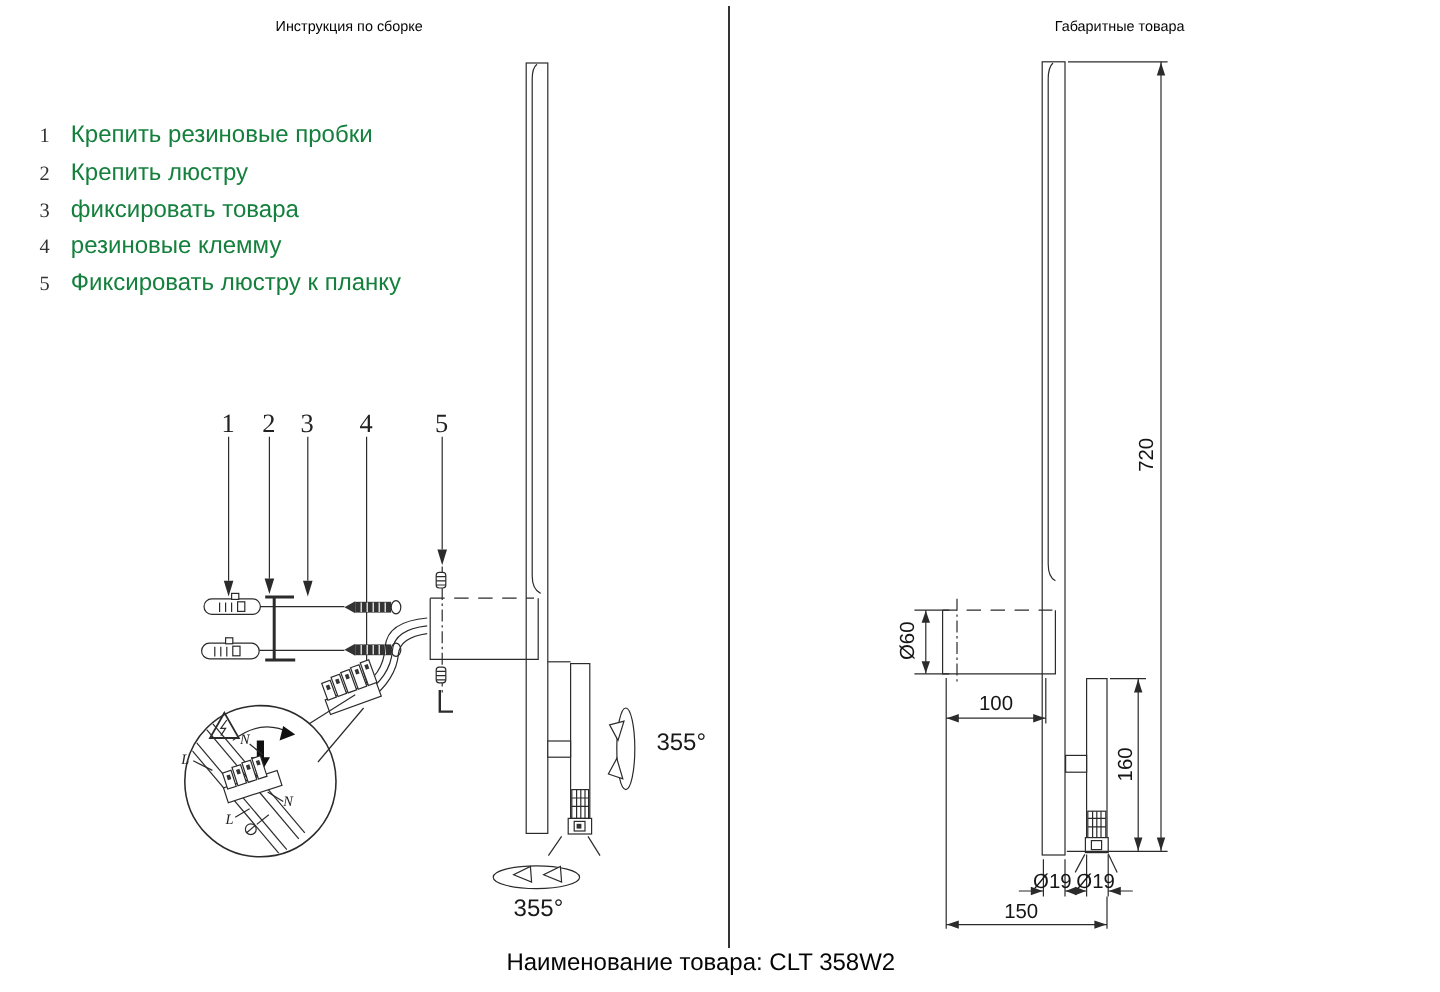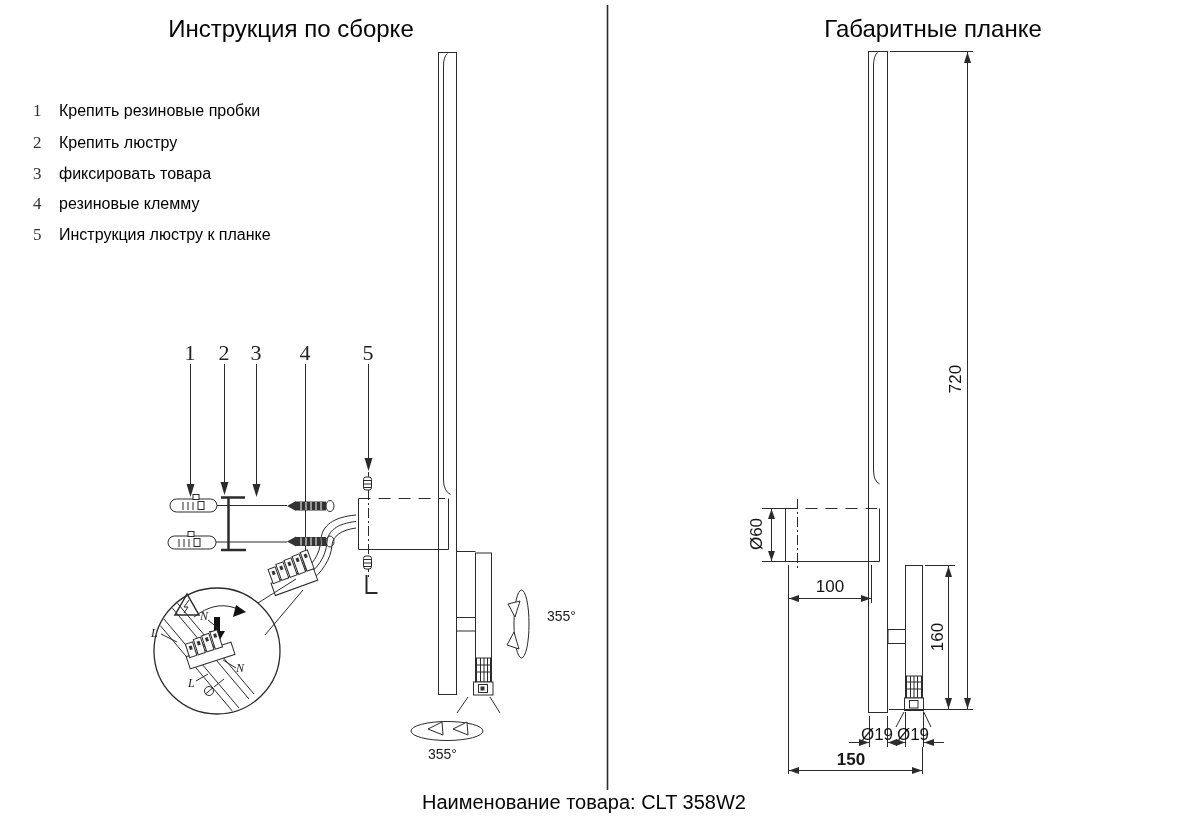--- a/index.html
+++ b/index.html
@@ -2,28 +2,28 @@
 <html><head>
 <meta charset="utf-8">
 <style>
   html,body{margin:0;padding:0;}
   body{
     width:1200px;height:827px;position:relative;background:#ffffff;
     font-family:"Liberation Sans", sans-serif;color:#0d0d0d;overflow:hidden;
   }
   #drawing{position:absolute;left:0;top:0;z-index:0;}
   .txt{position:absolute;z-index:2;white-space:nowrap;}
-  .title{font-size:24px;text-align:center;color:#050505;}
+  .title{font-size:12px;text-align:center;color:#050505;}
   .step-row{position:absolute;left:33px;display:flex;align-items:baseline;}
   .step-num{font-family:"Liberation Serif", serif;font-size:17px;color:#333;width:26px;}
-  .step-text{font-size:16px;color:#000000;}
+  .step-text{font-size:20px;color:#15803d;}
   .part-label{font-family:"Liberation Serif", serif;font-size:22px;color:#222;width:22px;text-align:center;}
   .dim{font-size:17px;color:#151515;transform:translate(-50%,-50%);}
   .dim.rot{transform:translate(-50%,-50%) rotate(-90deg);}
-  .rot-label{font-size:14px;color:#1a1a1a;}
+  .rot-label{font-size:20px;color:#1a1a1a;}
   .wire-letter{font-family:"Liberation Serif", serif;font-style:italic;font-size:12px;color:#222;}
   .footer{left:-16px;top:791px;width:1200px;text-align:center;font-size:20px;color:#050505;}
 </style>
 </head>
 <body>
 
 <svg id="drawing" width="1200" height="827" viewBox="0 0 1200 827">
 
   <line x1="607.5" y1="5" x2="607.5" y2="790" stroke="#2b2b2b" stroke-width="1.6"></line>
 
@@ -259,41 +259,41 @@
       <line x1="922.5" y1="747" x2="922.5" y2="774"></line>
       <line x1="788.5" y1="770.5" x2="922.5" y2="770.5"></line>
       <polygon points="799,767 799,774 789,770.5" fill="#2b2b2b" stroke="none"></polygon>
       <polygon points="912,767 912,774 922,770.5" fill="#2b2b2b" stroke="none"></polygon>
     </g>
   </g>
 </svg>
 
 <div class="txt title" style="left:145px;top:15px;width:292px;">Инструкция по сборке</div>
 
-<div class="txt title" style="left:768px;top:15px;width:330px;">Габаритные планке</div>
+<div class="txt title" style="left:768px;top:15px;width:330px;">Габаритные товара</div>
 
 <div class="step-row" style="top:101px;">
   <span class="step-num">1</span>
   <span class="step-text">Крепить резиновые пробки</span>
 </div>
 <div class="step-row" style="top:133px;">
   <span class="step-num">2</span>
   <span class="step-text">Крепить люстру</span>
 </div>
 <div class="step-row" style="top:164px;">
   <span class="step-num">3</span>
   <span class="step-text">фиксировать товара</span>
 </div>
 <div class="step-row" style="top:194px;">
   <span class="step-num">4</span>
   <span class="step-text">резиновые клемму</span>
 </div>
 <div class="step-row" style="top:225px;">
   <span class="step-num">5</span>
-  <span class="step-text">Инструкция люстру к планке</span>
+  <span class="step-text">Фиксировать люстру к планку</span>
 </div>
 
 <div class="txt part-label" style="left:179px;top:340px;">1</div>
 <div class="txt part-label" style="left:213px;top:340px;">2</div>
 <div class="txt part-label" style="left:245px;top:340px;">3</div>
 <div class="txt part-label" style="left:294px;top:340px;">4</div>
 <div class="txt part-label" style="left:357px;top:340px;">5</div>
 
 <div class="txt rot-label" style="left:547px;top:608px;">355°</div>
 <div class="txt rot-label" style="left:428px;top:746px;">355°</div>
@@ -302,15 +302,15 @@
 <div class="txt wire-letter" style="left:151px;top:626px;">L</div>
 <div class="txt wire-letter" style="left:236px;top:661px;">N</div>
 <div class="txt wire-letter" style="left:188px;top:676px;">L</div>
 
 <div class="txt dim rot" style="left:956px;top:379px;">720</div>
 <div class="txt dim rot" style="left:757px;top:534px;">Ø60</div>
 <div class="txt dim" style="left:830px;top:587px;">100</div>
 <div class="txt dim rot" style="left:938px;top:637px;">160</div>
 <div class="txt dim" style="left:877px;top:735px;">Ø19</div>
 <div class="txt dim" style="left:913px;top:735px;">Ø19</div>
-<div class="txt dim" style="left:851px;top:760px;font-weight:bold;">150</div>
+<div class="txt dim" style="left:851px;top:760px;">150</div>
 
 <div class="txt footer">Наименование товара: CLT 358W2</div>
 
 </body></html>

